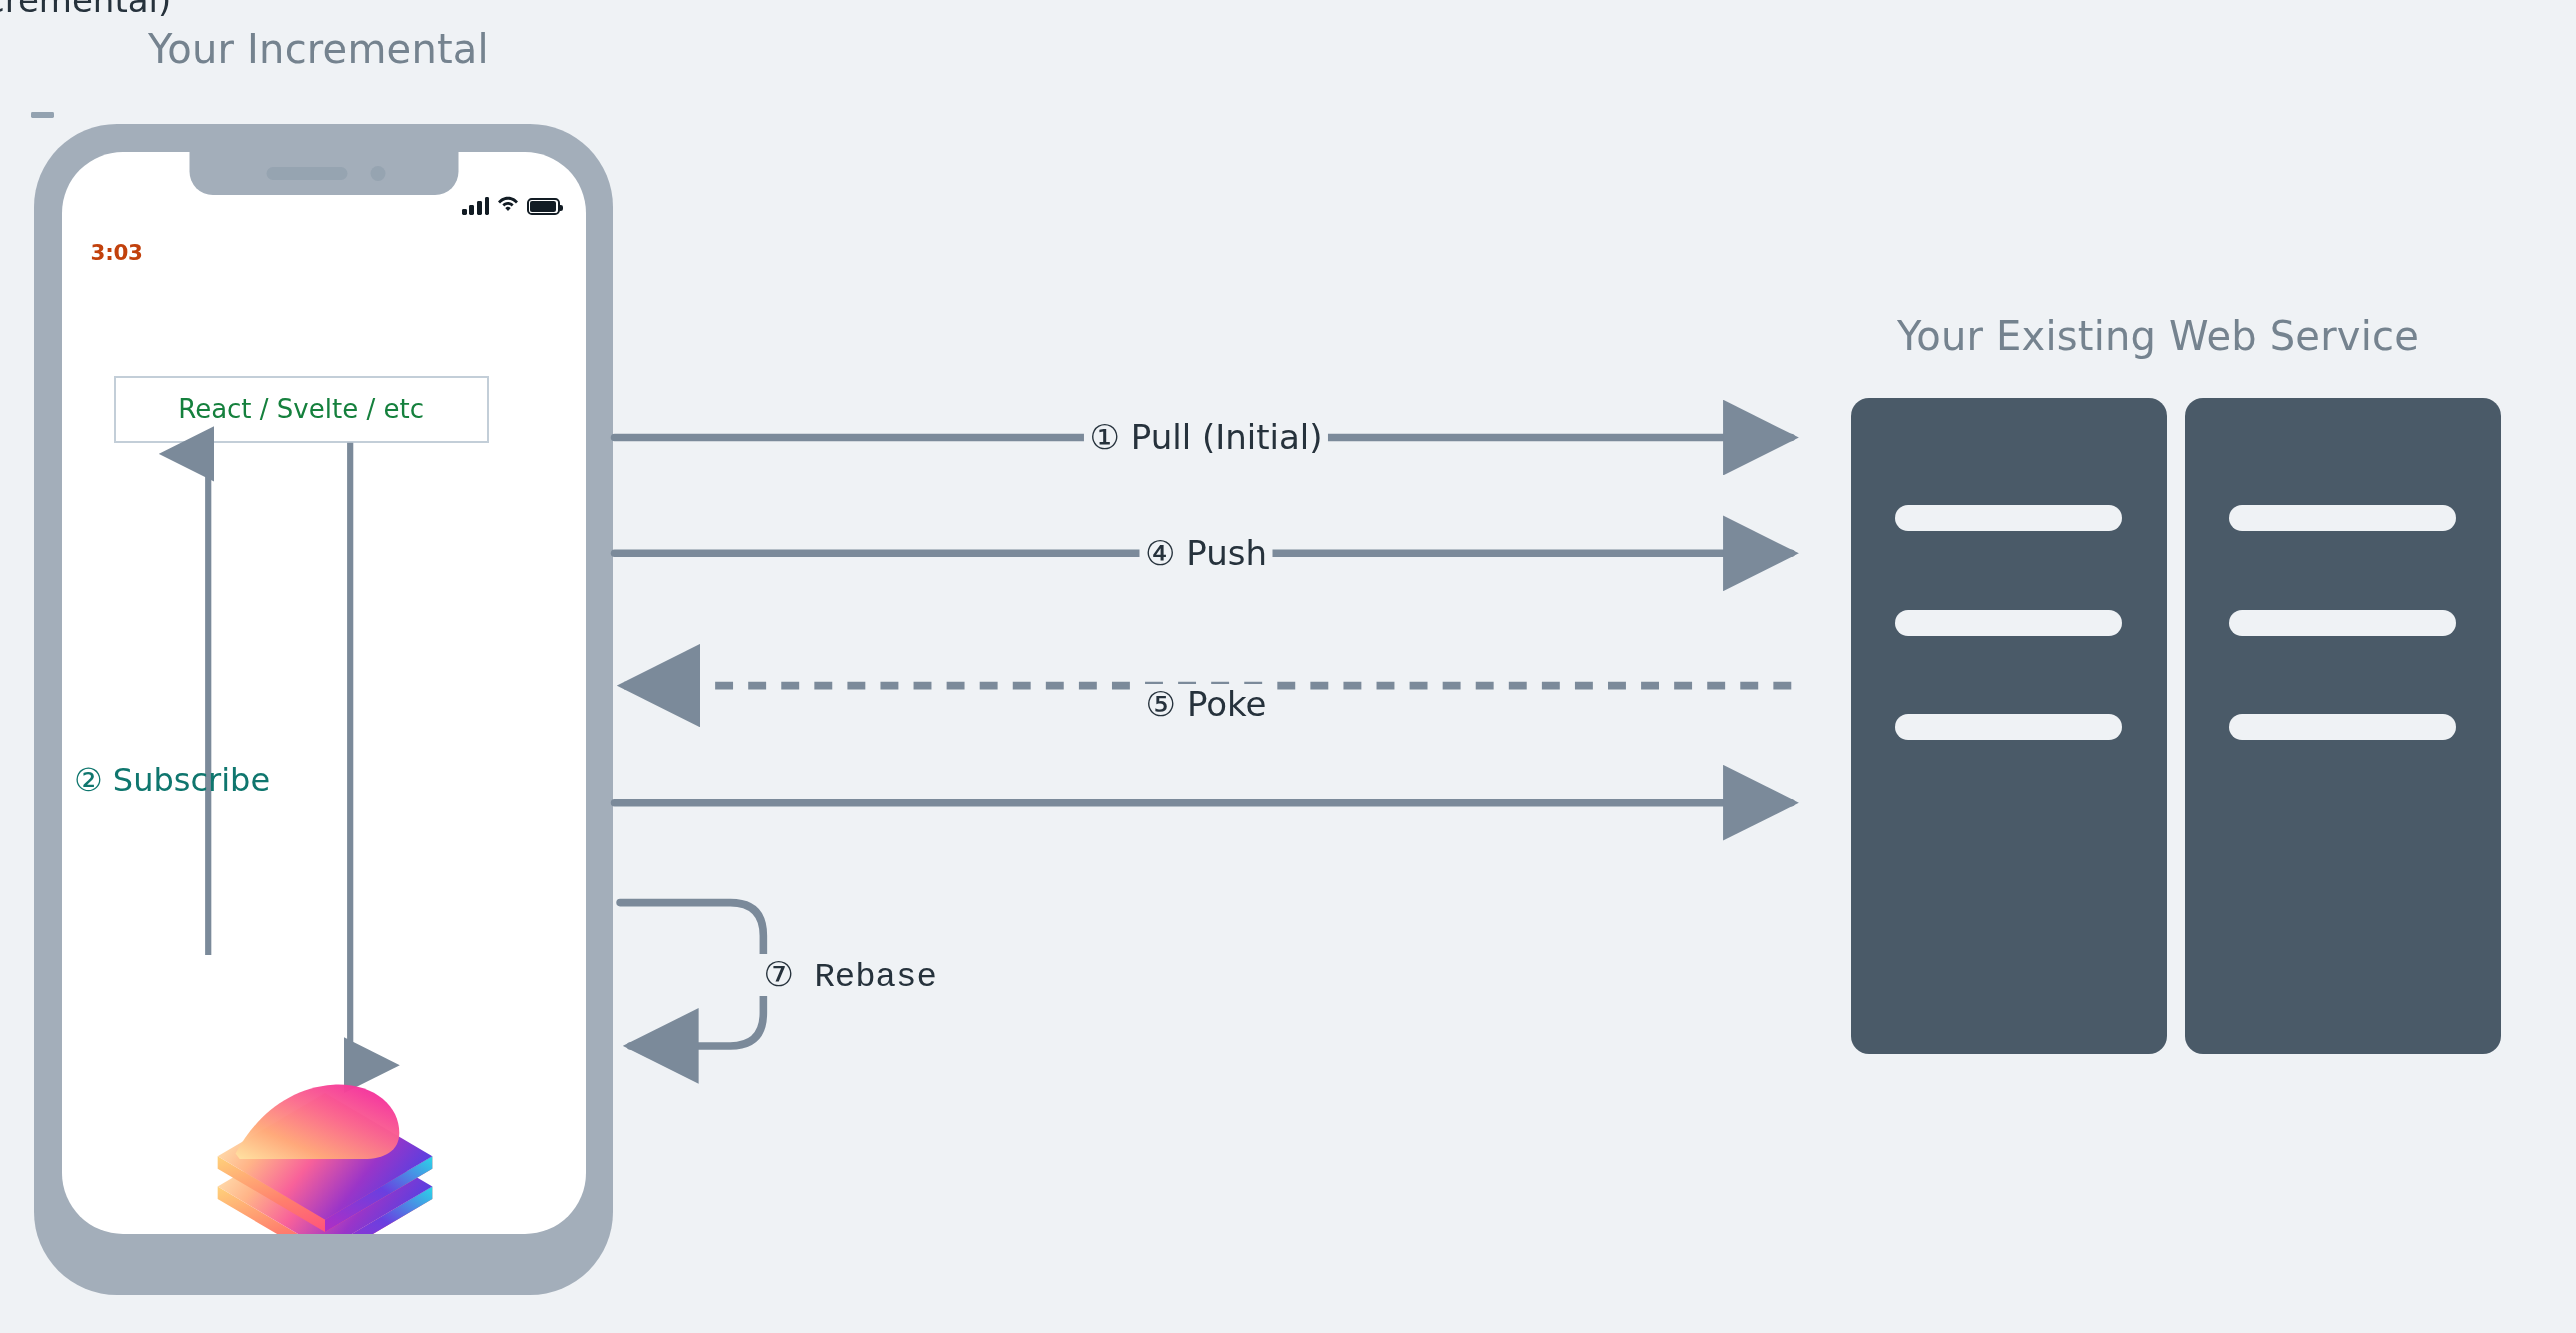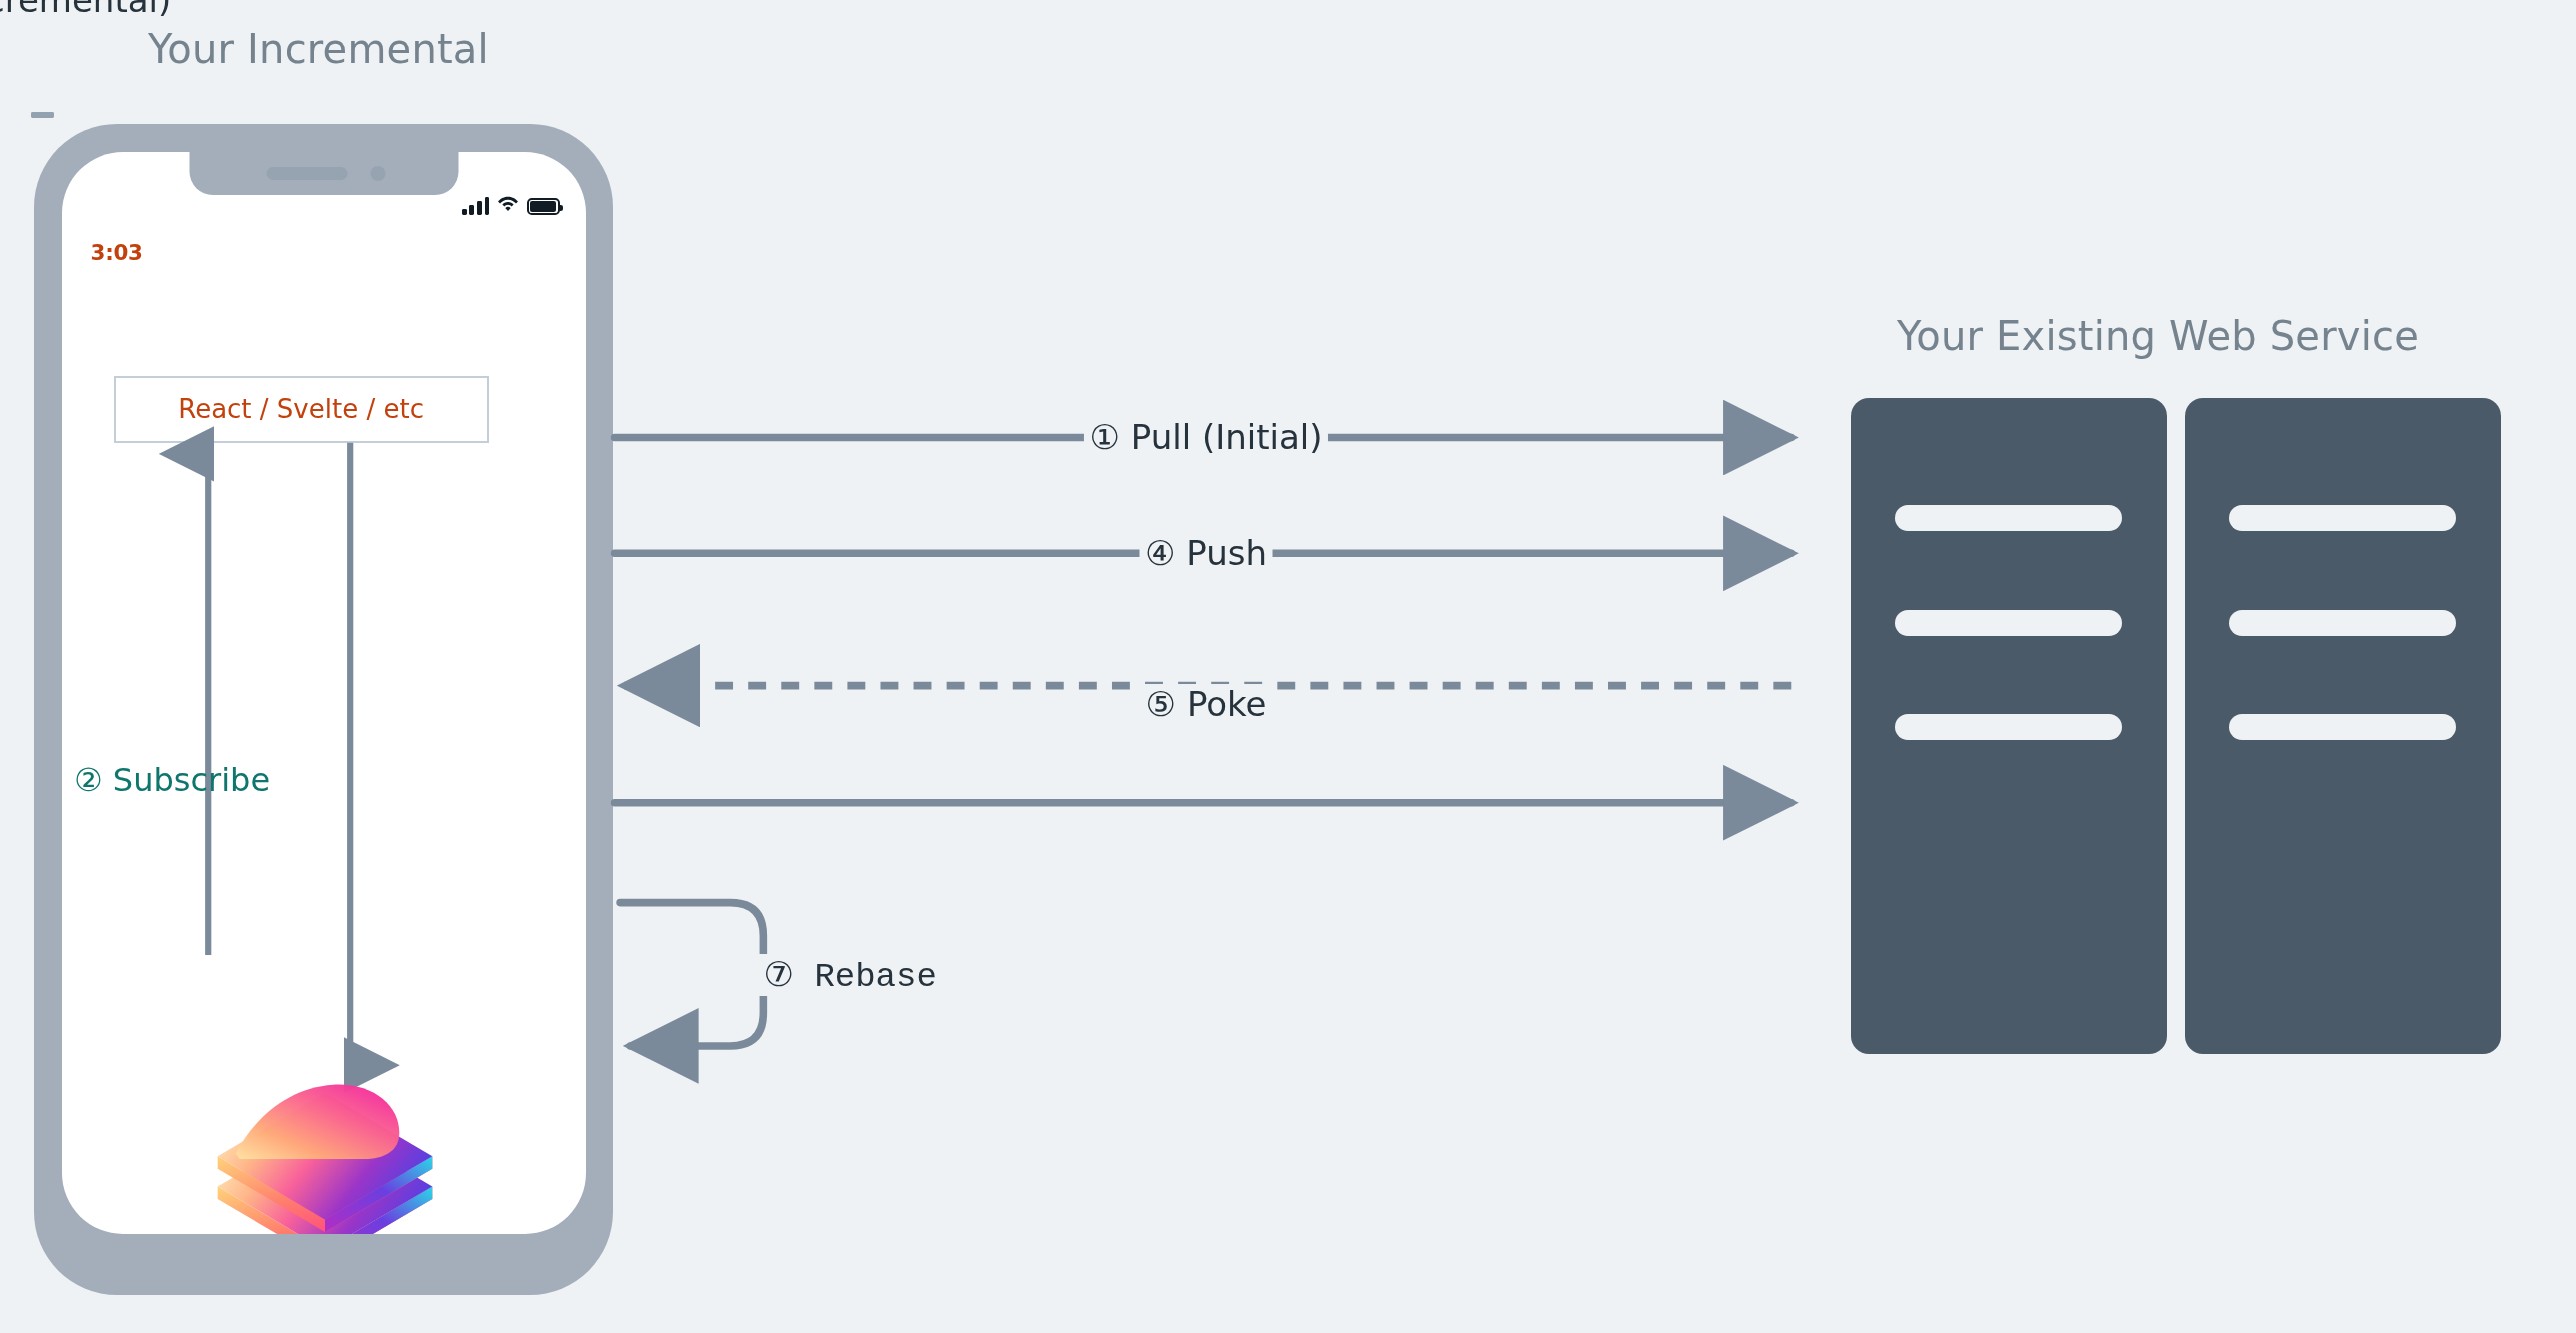--- a/index.html
+++ b/index.html
@@ -131,21 +131,21 @@
   #framework-box {
     position: absolute;
     left: 52px; top: 224px;
     width: 375px; height: 67px;
     border: 2.8px solid #c3ced8;
     background: #ffffff;
     box-sizing: border-box;
     display: flex;
     align-items: center;
     justify-content: center;
-    color: #c2410c;
+    color: #15803d;
     font-size: 26px;
   }
 
   
   .phone-label {
     position: absolute;
     color: #0f766e;
     font-size: 32px;
     white-space: nowrap;
     margin-top: 20px;

